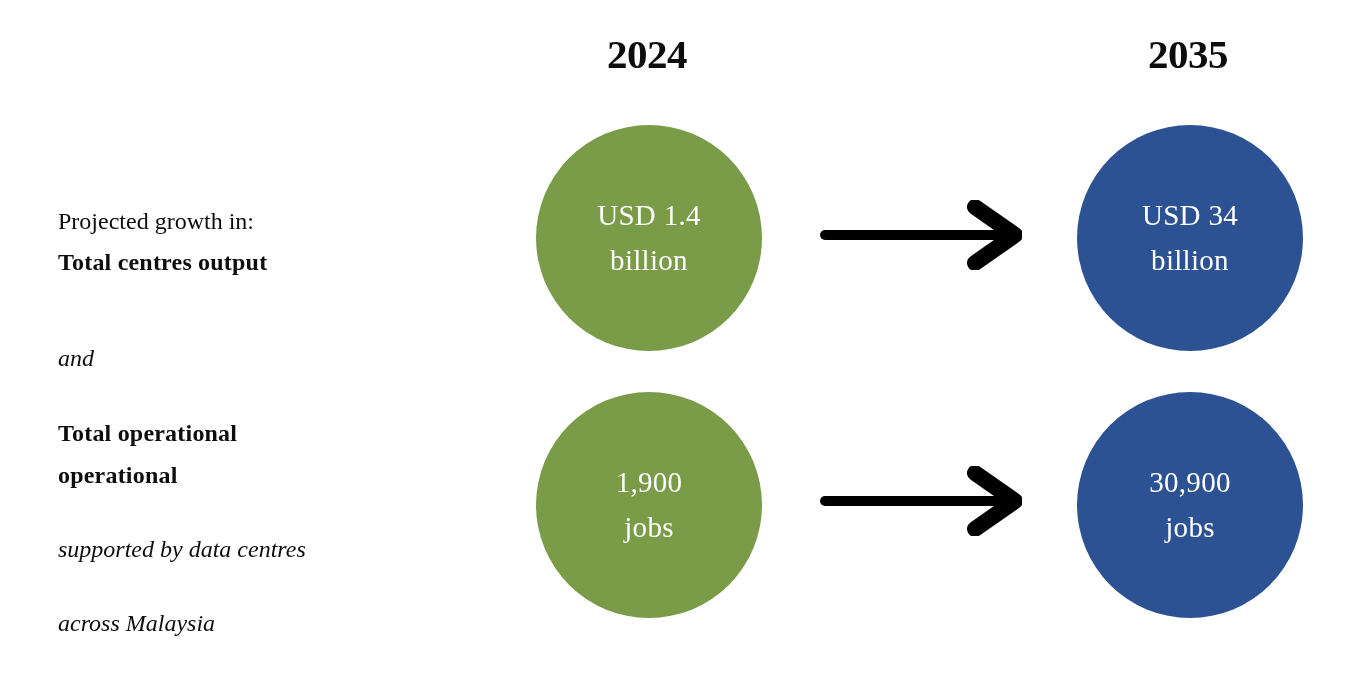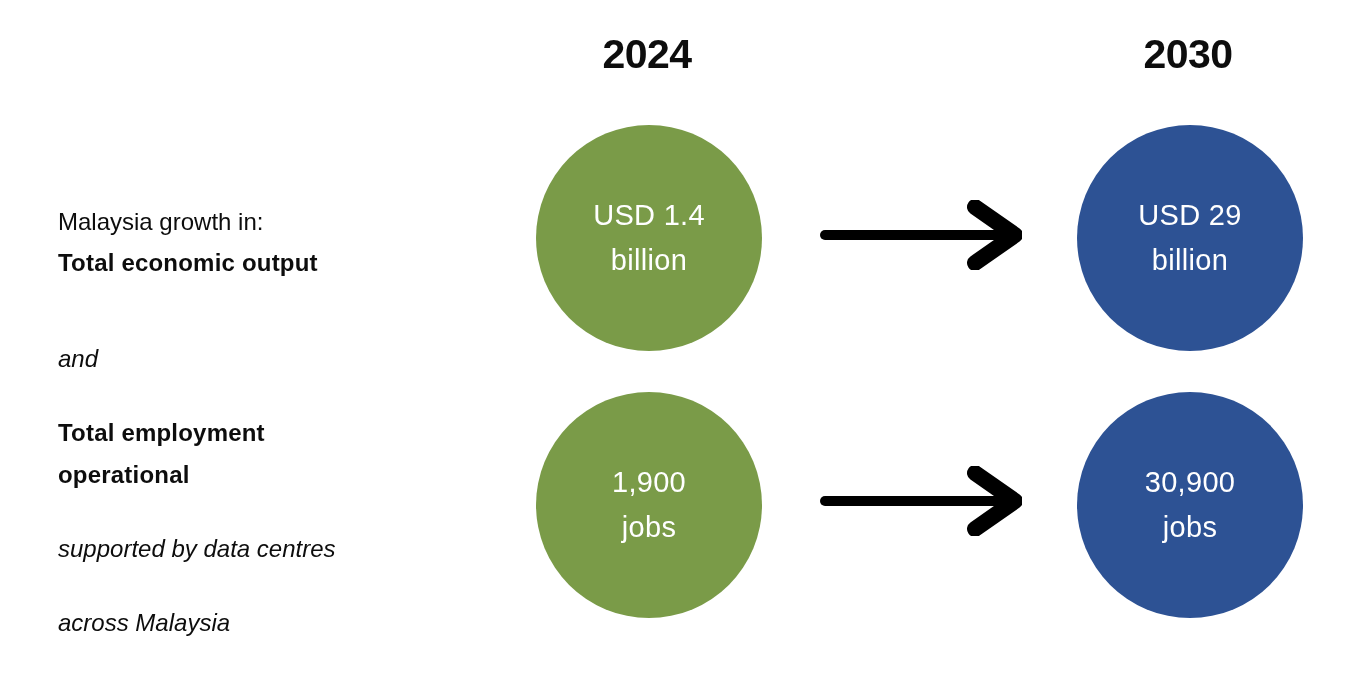--- a/index.html
+++ b/index.html
@@ -5,21 +5,21 @@
   html, body {
     margin: 0;
     padding: 0;
     background: #ffffff;
   }
   .stage {
     position: relative;
     width: 1364px;
     height: 680px;
     background: #ffffff;
-    font-family: Liberation Sans, sans-serif;
+    font-family: Liberation Serif, serif;
     color: var(--heading, #0d0d0d);
     overflow: hidden;
   }
 
   
   .year {
     position: absolute;
     top: 34px;
     transform: translateX(-50%);
     font-size: 41px;
@@ -95,48 +95,48 @@
     stroke: var(--arrow, #000000);
     fill: none;
   }
 </style>
 </head>
 <body>
 
 <div class="stage">
 
   <div class="year year-2024">2024</div>
-  <div class="year year-2030">2030</div>
+  <div class="year year-2030">2035</div>
 
   <div class="label-block-a">
-    <div>Malaysia growth in:</div>
-    <div class="bold-line">Total economic output</div>
+    <div>Projected growth in:</div>
+    <div class="bold-line">Total centres output</div>
   </div>
 
   <div class="conjunction">and</div>
 
   <div class="label-block-b">
-    <div class="bold-line">Total employment</div>
+    <div class="bold-line">Total operational</div>
     <div class="bold-line">operational</div>
     <div class="italic-line">supported by data centres</div>
     <div class="italic-line">across Malaysia</div>
   </div>
 
   <div class="circle green row1 col-start">
     <div>USD 1.4</div>
     <div>billion</div>
   </div>
 
   <svg class="arrow arrow-row1" viewBox="0 0 204 70" aria-hidden="true">
     <line x1="7" y1="35" x2="182" y2="35" stroke-width="10" stroke-linecap="round"></line>
     <polyline points="157,7 197,35 157,63" stroke-width="16" stroke-linecap="round" stroke-linejoin="round"></polyline>
   </svg>
 
   <div class="circle blue row1 col-end">
-    <div>USD 29</div>
+    <div>USD 34</div>
     <div>billion</div>
   </div>
 
   <div class="circle green row2 col-start">
     <div>1,900</div>
     <div>jobs</div>
   </div>
 
   <svg class="arrow arrow-row2" viewBox="0 0 204 70" aria-hidden="true">
     <line x1="7" y1="35" x2="182" y2="35" stroke-width="10" stroke-linecap="round"></line>

